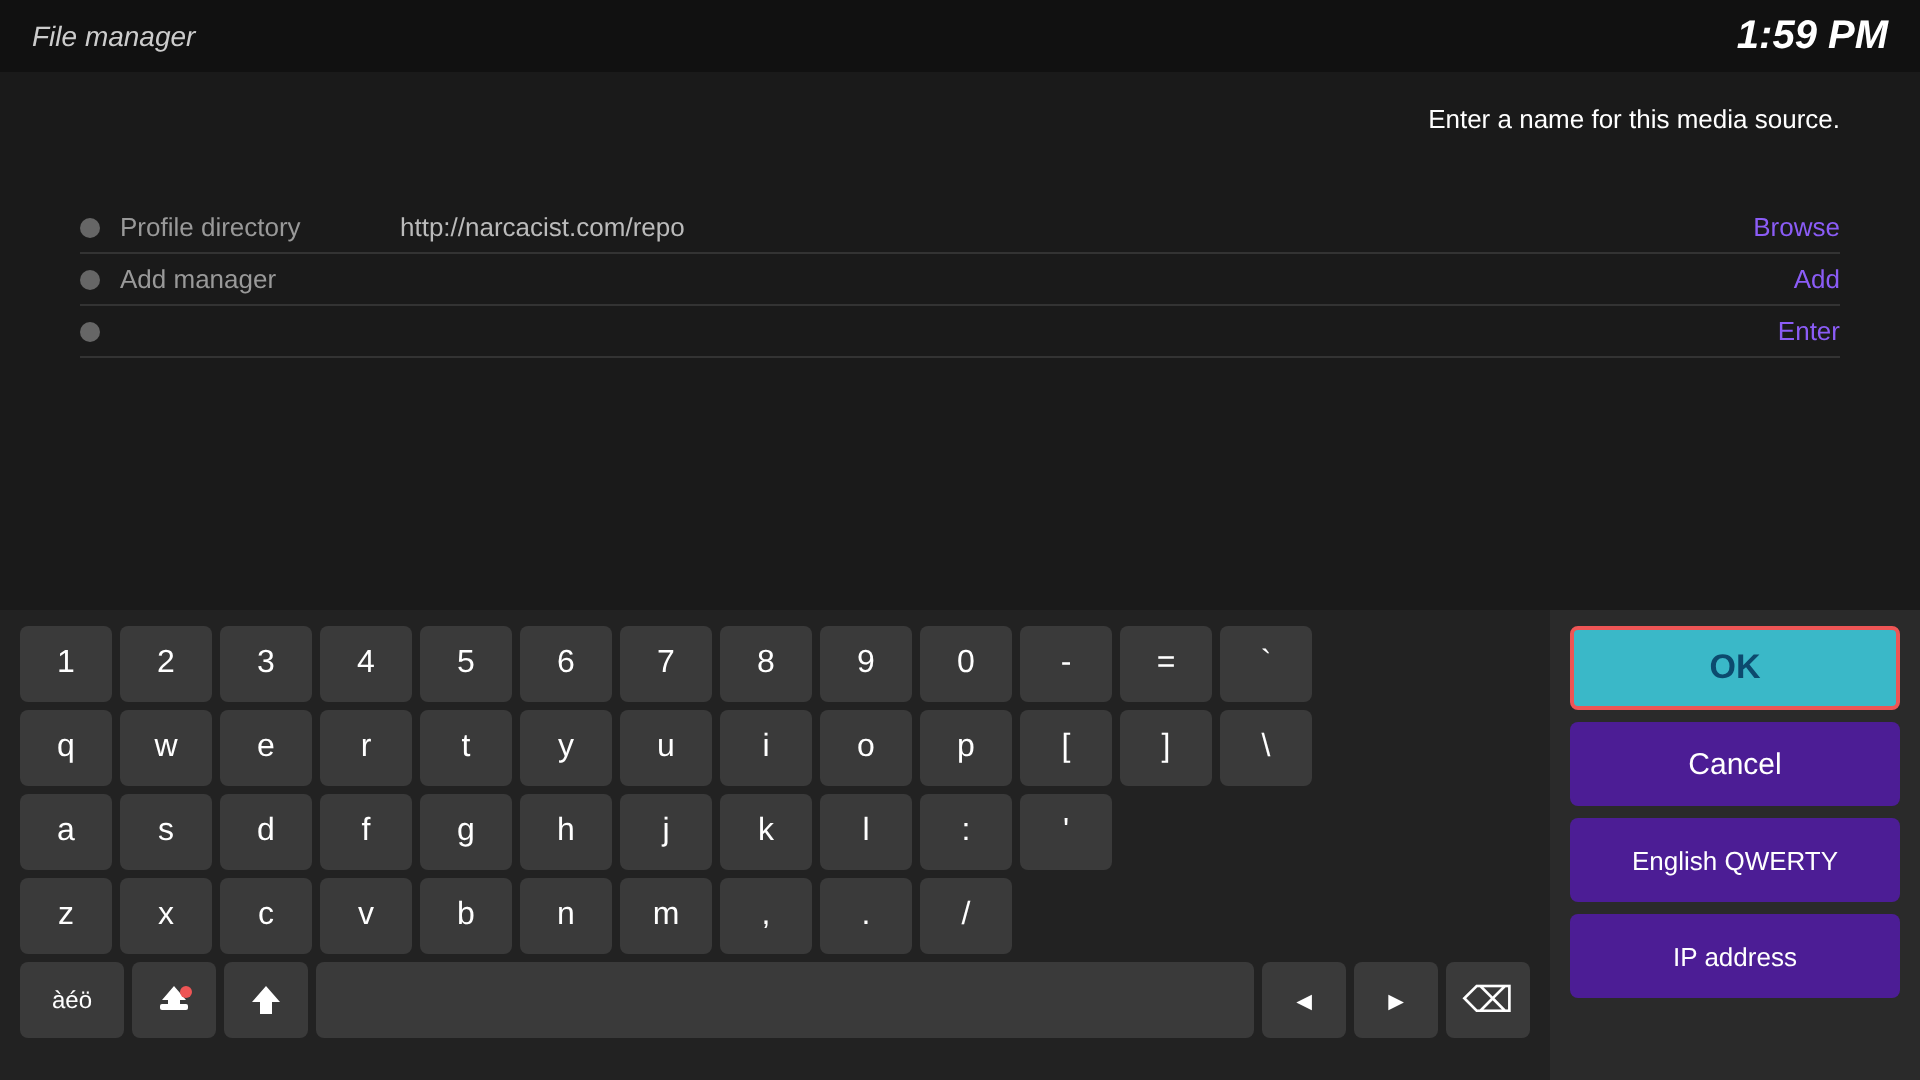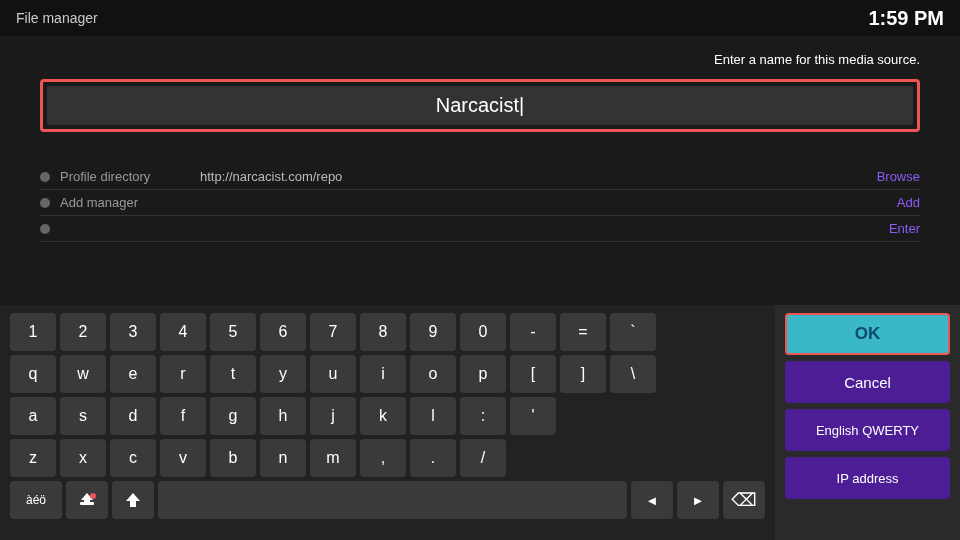--- a/index.html
+++ b/index.html
@@ -14,20 +14,21 @@
     }
 
     
     .header {
       display: flex;
       justify-content: space-between;
       align-items: center;
       padding: 16px 16px;
       background: #111;
       height: 36px;
+      font-style: italic;
     }
     .header-title {
       font-size: 14px;
       color: #ccc;
     }
     .header-time {
       font-size: 20px;
       color: #fff;
       font-weight: bold;
     }
@@ -197,23 +198,20 @@
 </head>
 <body>
 
 <div class="header">
   <span class="header-title">File manager</span>
   <span class="header-time">1:59 PM</span>
 </div>
 
 <div class="dialog-area">
   <div class="dialog-prompt">Enter a name for this media source.</div>
-  <div class="input-wrapper">
-    <input class="text-input-field" type="text" value="Narcacist|" style="">
-  </div>
 </div>
 
 <div class="fm-rows">
   <div class="fm-row">
     <div class="icon-dot"></div>
     <span class="row-label">Profile directory</span>
     <span class="row-path">http://narcacist.com/repo</span>
     <span class="row-action">Browse</span>
   </div>
   <div class="fm-row">

